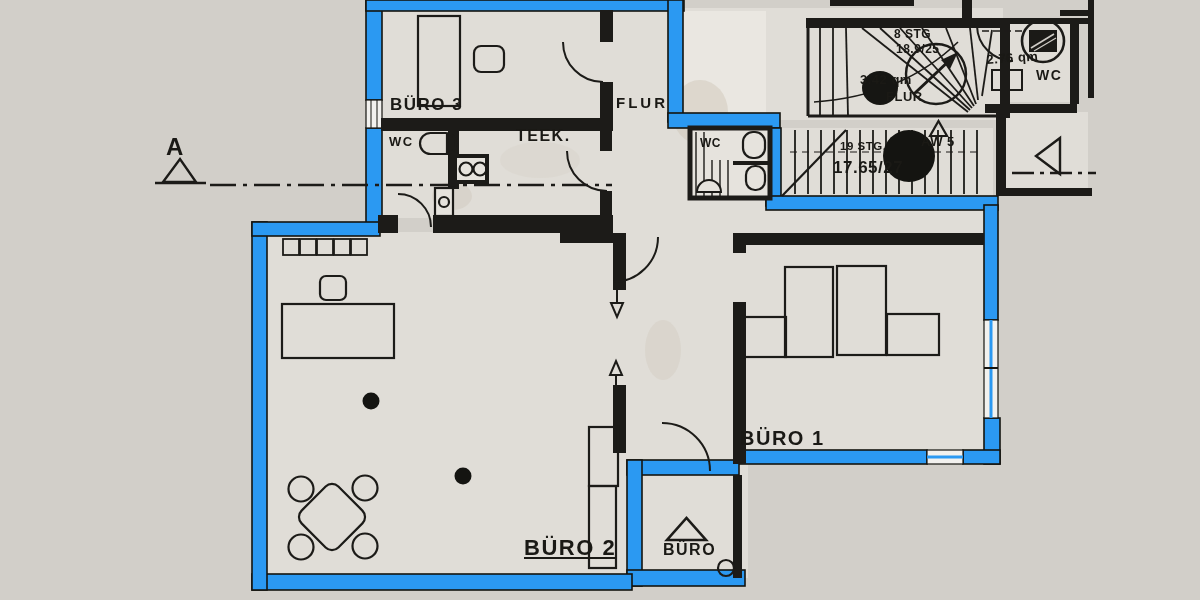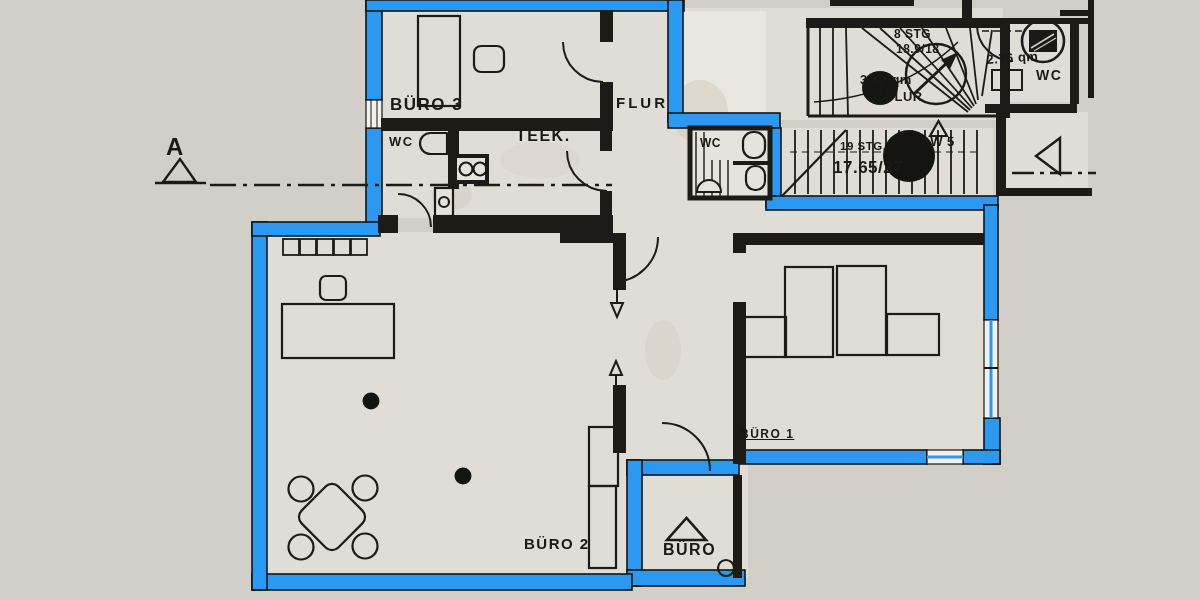--- a/index.html
+++ b/index.html
@@ -252,26 +252,26 @@
 
   <path d="M667 540 L706 540 L686.5 518 Z" fill="none" stroke="#1c1b18" stroke-width="2.6"></path>
 </svg>
 
 <div class="lbl" style="left:390px;top:95px;font-size:17px;">BÜRO 3</div>
 <div class="lbl" style="left:616px;top:94px;font-size:15px;letter-spacing:3px;">FLUR</div>
 <div class="lbl" style="left:389px;top:134px;font-size:13px;">WC</div>
 <div class="lbl" style="left:492px;top:127px;font-size:16px;margin-left:24px;">TEEK.</div>
 <div class="lbl small" style="left:700px;top:136px;font-size:12px;">WC</div>
 <div class="lbl small" style="left:894px;top:27px;font-size:12px;">8 STG</div>
-<div class="lbl small" style="left:896px;top:42px;font-size:12px;">18.9/18</div>
+<div class="lbl small" style="left:896px;top:42px;font-size:12px;">18.9/25</div>
 <div class="lbl small" style="left:860px;top:72px;font-size:13px;">3.42 qm</div>
 <div class="lbl small" style="left:886px;top:89px;font-size:13px;">FLUR</div>
 <div class="lbl small" style="left:840px;top:140px;font-size:11.5px;">19 STG.</div>
 <div class="lbl small" style="left:833px;top:158px;font-size:17px;">17.65/27</div>
 <div class="lbl small" style="left:921px;top:134px;font-size:13px;">AW 5</div>
 <div class="lbl small" style="left:986px;top:52px;font-size:13px;transform:rotate(-4deg);">2.76 qm</div>
 <div class="lbl" style="left:1036px;top:67px;font-size:14px;">WC</div>
 <div class="lbl" style="left:166px;top:133px;font-size:24px;">A</div>
-<div class="lbl" style="left:740px;top:427px;font-size:12px;text-decoration:underline;">BÜRO 1</div>
-<div class="lbl" style="left:524px;top:535px;font-size:15px;">BÜRO 2</div>
+<div class="lbl" style="left:740px;top:427px;font-size:20px;">BÜRO 1</div>
+<div class="lbl" style="left:524px;top:535px;font-size:22px;text-decoration:underline;">BÜRO 2</div>
 <div class="lbl" style="left:663px;top:541px;font-size:16px;">BÜRO</div>
 
 </div>
 
 </body></html>

